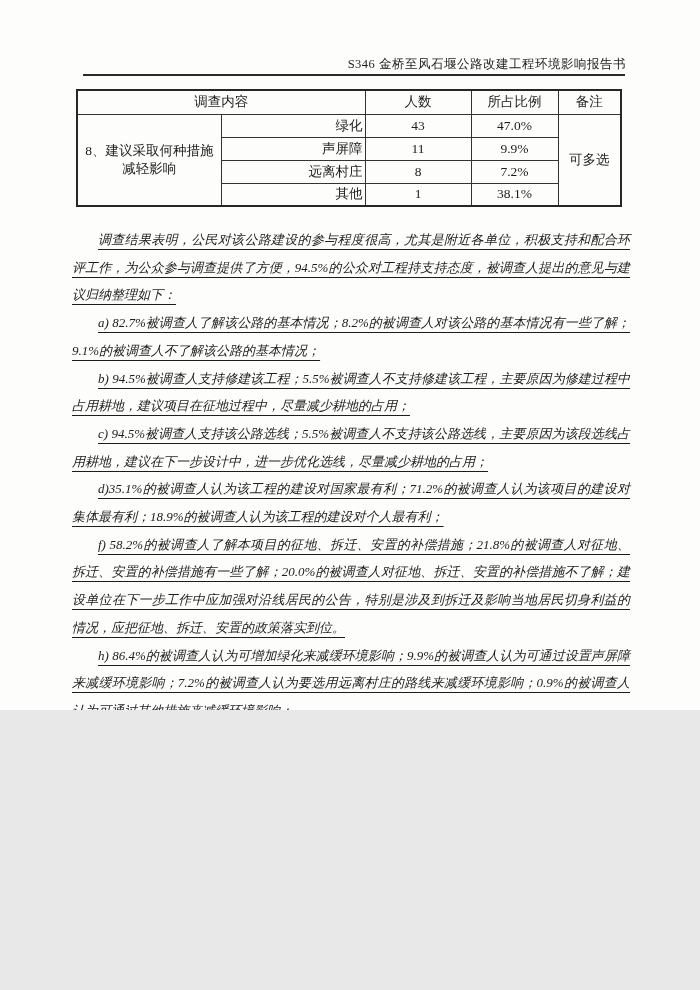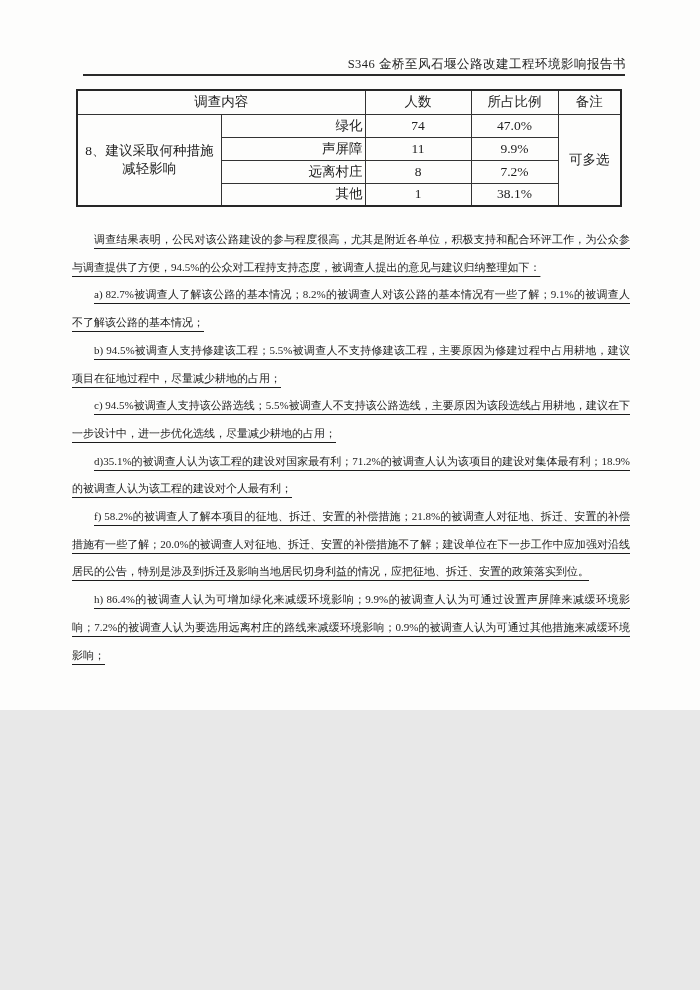--- a/index.html
+++ b/index.html
@@ -53,23 +53,24 @@
   .col-option  { width: 115px; text-align: right; }
   .col-count   { width: 106px; }
   .col-pct     { width: 87px;  }
   .col-remark  { width: 63px;  }
   
   .content {
     position: absolute;
     top: 226px;
     left: 72px;
     width: 558px;
-    font-size: 11px;
+    font-size: 13px;
     line-height: 27.7px;
     text-align: justify;
+    font-style: italic;
   }
   .content p {
     text-indent: 2em;
     text-decoration: underline;
     text-decoration-thickness: 1px;
     text-underline-offset: 5px;
   }
   
   .page-number {
     position: absolute;
@@ -92,21 +93,21 @@
     <tbody>
       <tr class="thead">
         <td colspan="2" class="col-span-content">调查内容</td>
         <td class="col-count">人数</td>
         <td class="col-pct">所占比例</td>
         <td class="col-remark">备注</td>
       </tr>
       <tr>
         <td rowspan="4" class="col-content">8、建议采取何种措施减轻影响</td>
         <td class="col-option">绿化</td>
-        <td class="col-count">74</td>
+        <td class="col-count">43</td>
         <td class="col-pct">47.0%</td>
         <td rowspan="4" class="col-remark">可多选</td>
       </tr>
       <tr>
         <td class="col-option">声屏障</td>
         <td class="col-count">11</td>
         <td class="col-pct">9.9%</td>
       </tr>
       <tr>
         <td class="col-option">远离村庄</td>

